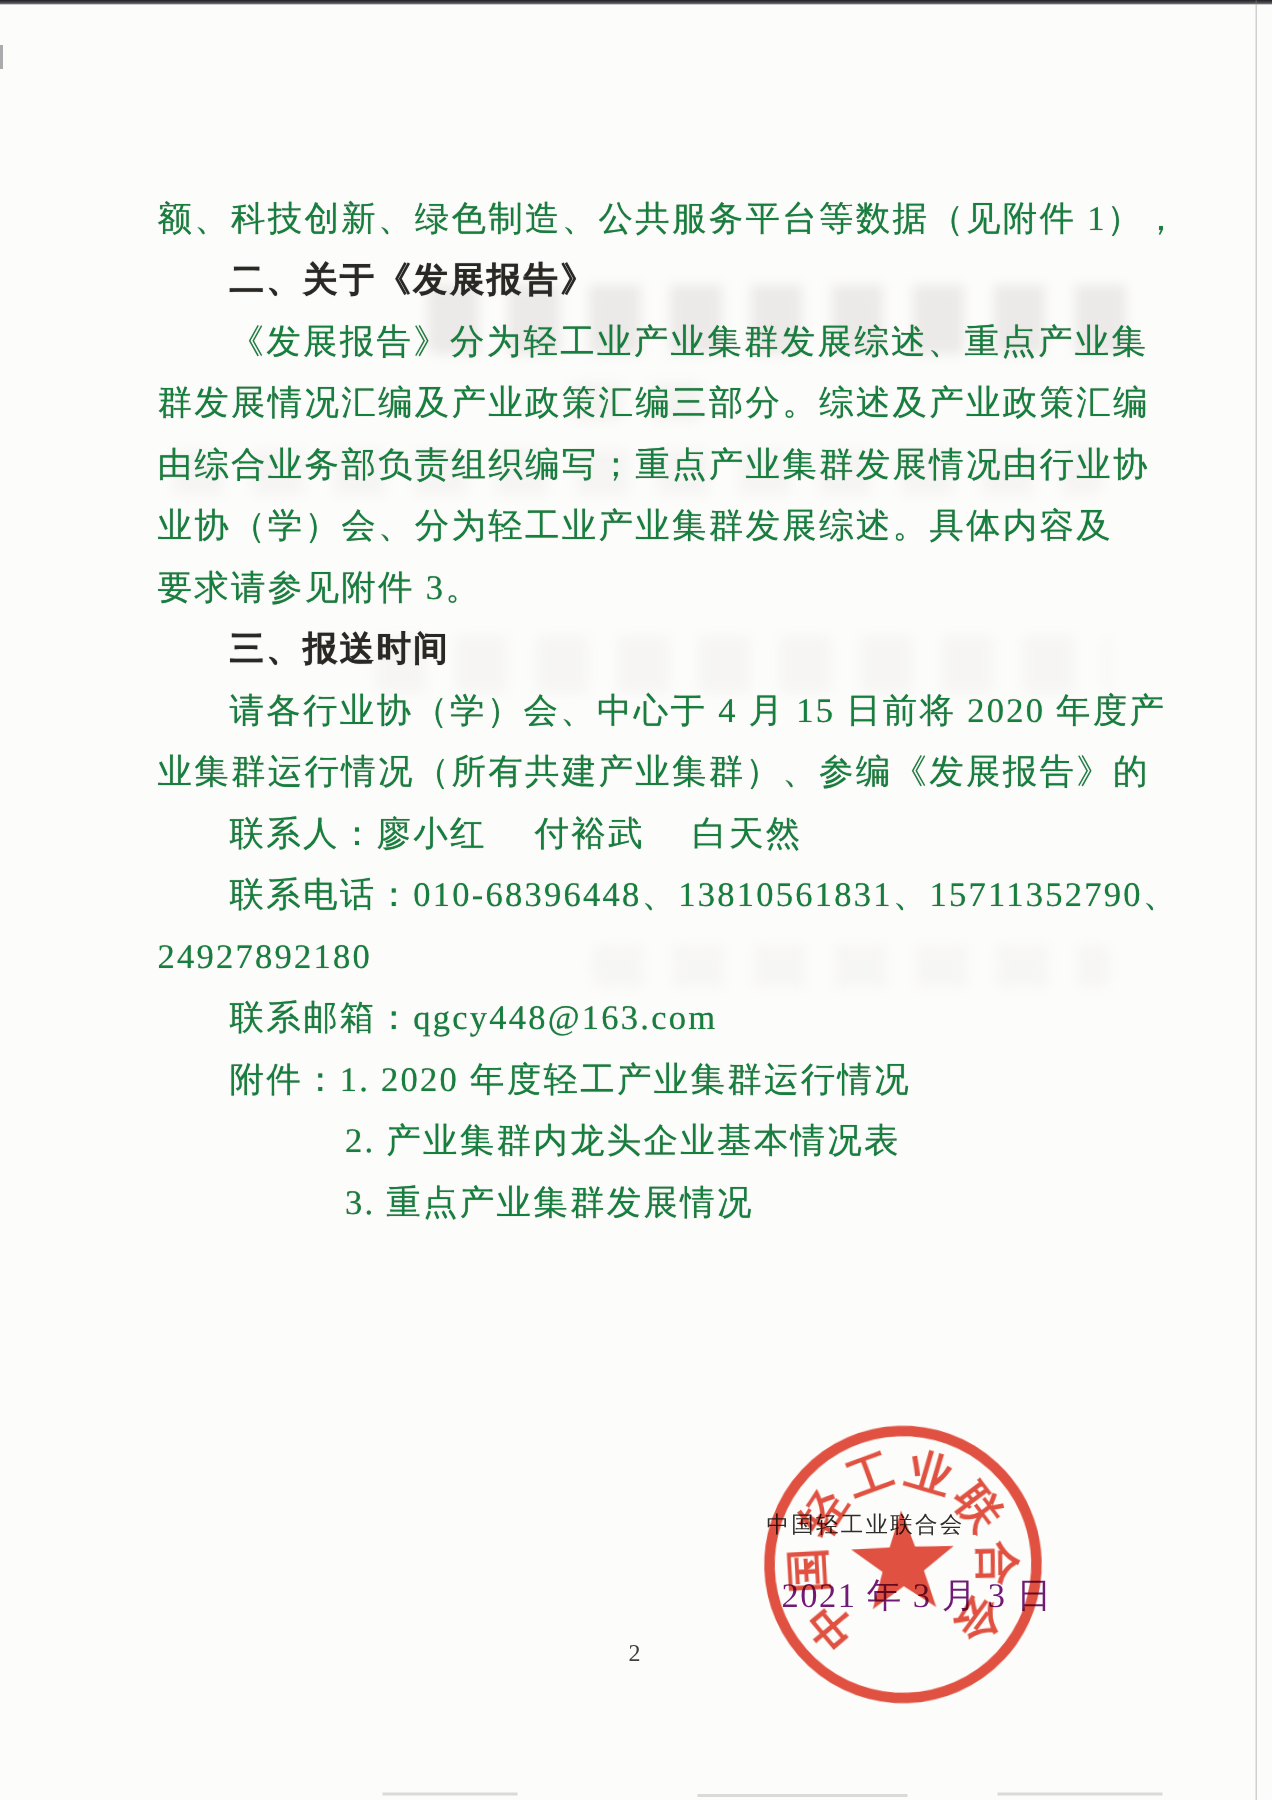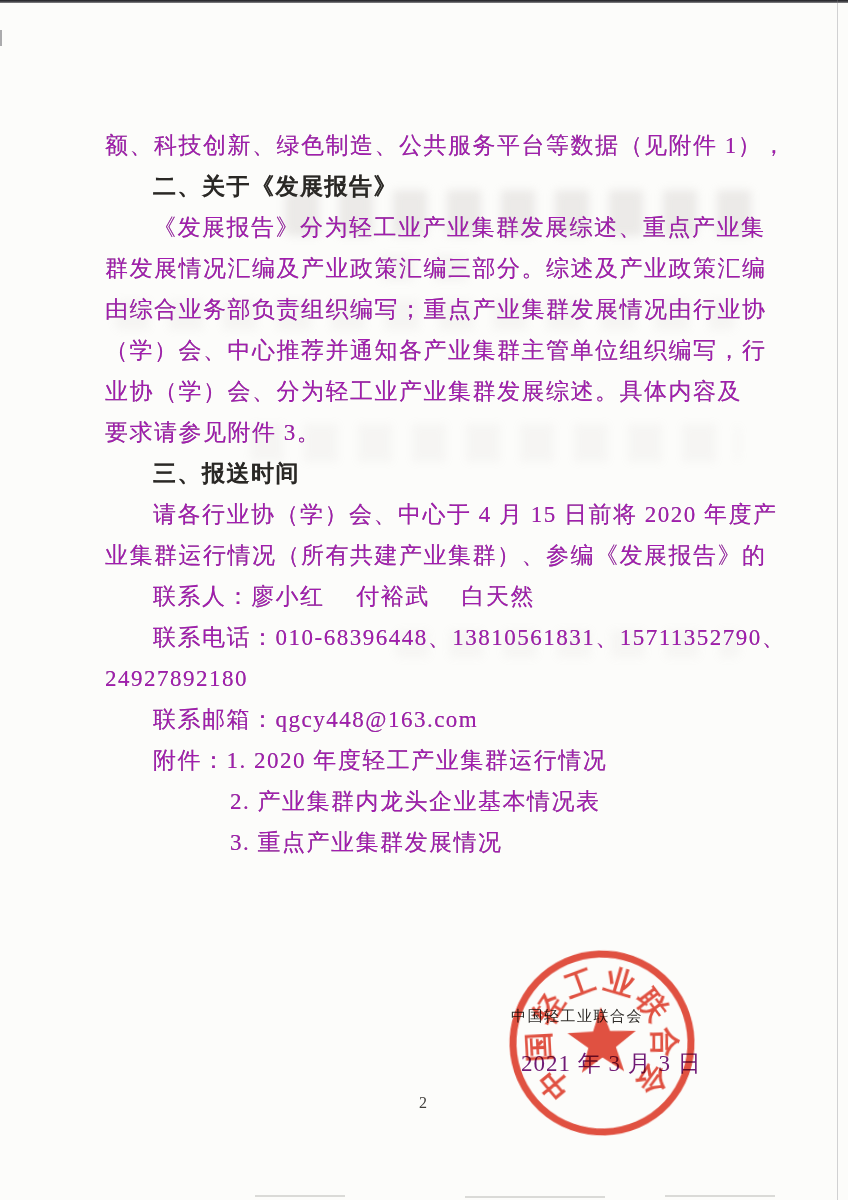--- a/index.html
+++ b/index.html
@@ -48,21 +48,21 @@
   
   .doc-body {
     position: absolute;
     left: 105px; top: 125px; width: 660px;
   }
   .line {
     height: 41px; line-height: 41px;
     font-size: 23px;
     letter-spacing: 1.5px;
     white-space: pre;
-    color: #a21caf;
+    color: #15803d;
     text-shadow: 0 0 0.6px rgba(47,45,42,0.55);
   }
   .line.heading {
     font-family: Liberation Sans, sans-serif;
     font-weight: bold;
     color: #2a2825;
   }
   .indent-para { padding-left: 48px; }
   .indent-attach { padding-left: 125px; }
   
@@ -114,21 +114,20 @@
   <div class="smudge smudge3"></div>
   <div class="smudge smudge4"></div>
   <div class="smudge smudge5"></div>
 
   <div class="doc-body" id="doc-body">
       <div class="line ">额、科技创新、绿色制造、公共服务平台等数据（见附件 1），</div>
       <div class="line heading indent-para">二、关于《发展报告》</div>
       <div class="line indent-para">《发展报告》分为轻工业产业集群发展综述、重点产业集</div>
       <div class="line ">群发展情况汇编及产业政策汇编三部分。综述及产业政策汇编</div>
       <div class="line ">由综合业务部负责组织编写；重点产业集群发展情况由行业协</div>
-      <div class="line ">（学）会、中心推荐并通知各产业集群主管单位组织编写，行</div>
       <div class="line ">业协（学）会、分为轻工业产业集群发展综述。具体内容及</div>
       <div class="line ">要求请参见附件 3。</div>
       <div class="line heading indent-para">三、报送时间</div>
       <div class="line indent-para">请各行业协（学）会、中心于 4 月 15 日前将 2020 年度产</div>
       <div class="line ">业集群运行情况（所有共建产业集群）、参编《发展报告》的</div>
       <div class="line indent-para">联系人：廖小红　 付裕武　 白天然</div>
       <div class="line indent-para">联系电话：010-68396448、13810561831、15711352790、</div>
       <div class="line ">24927892180</div>
       <div class="line indent-para">联系邮箱：qgcy448@163.com</div>
       <div class="line indent-para">附件：1. 2020 年度轻工产业集群运行情况</div>

